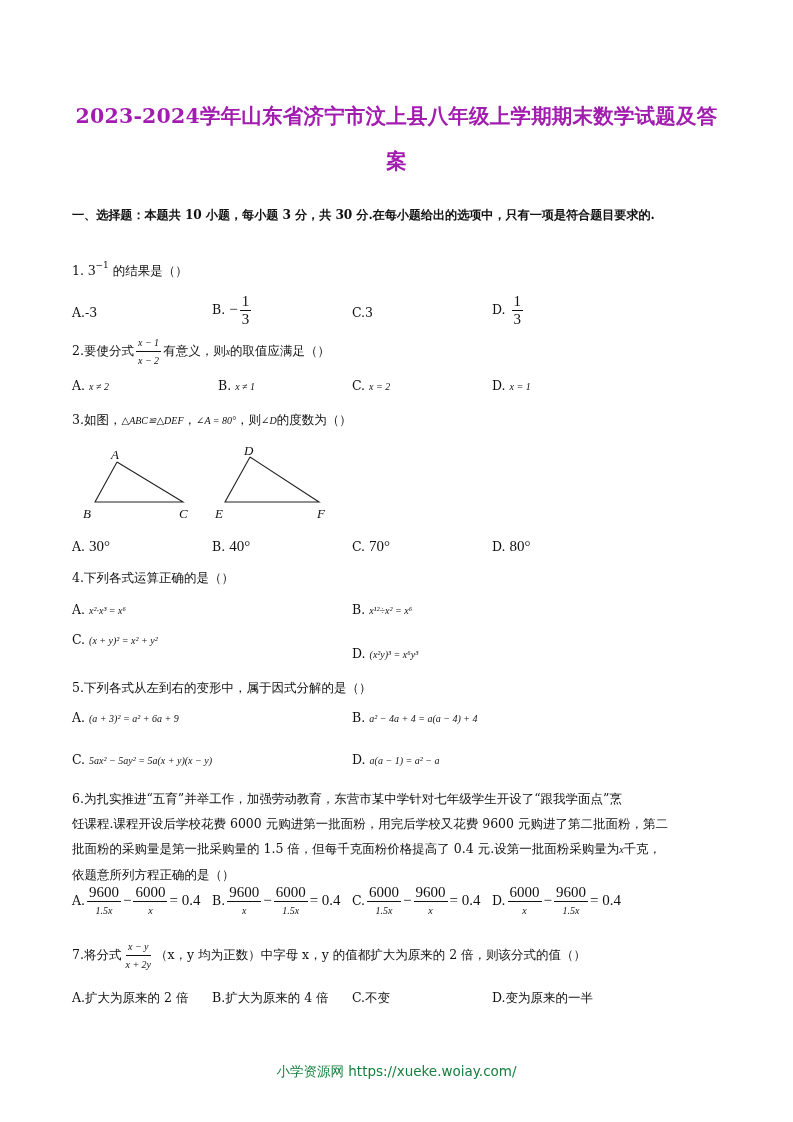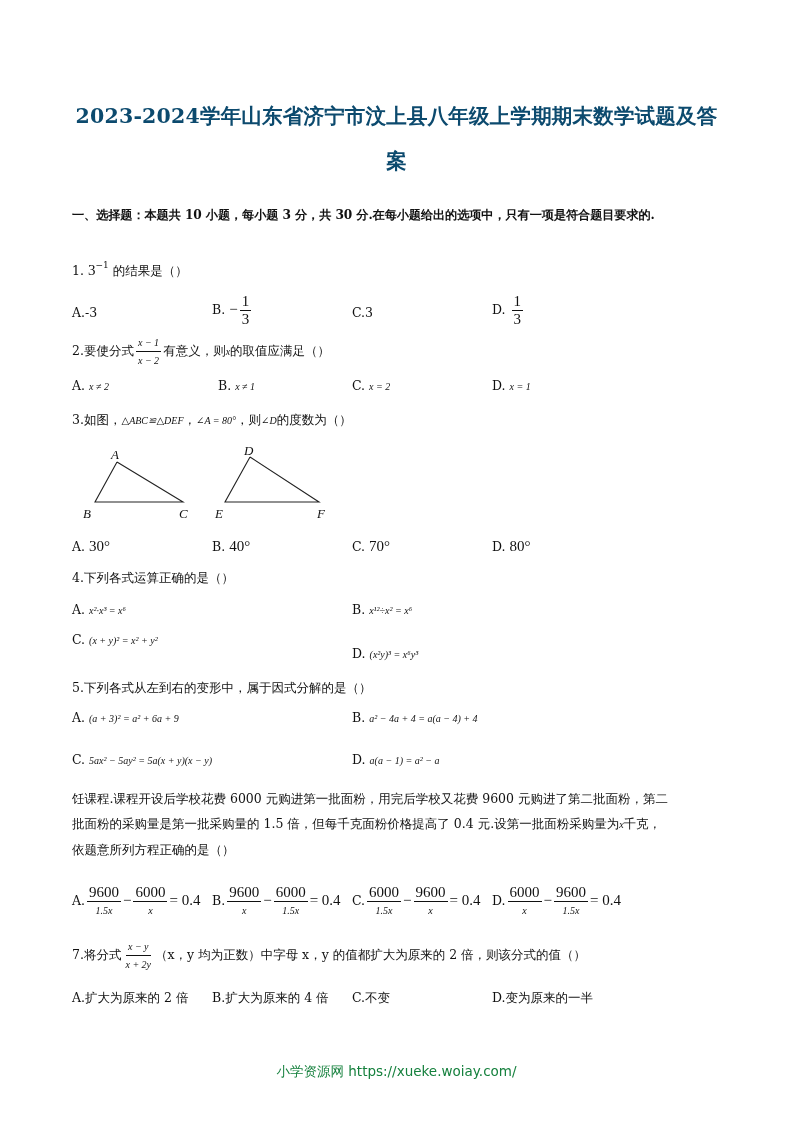--- a/index.html
+++ b/index.html
@@ -1,19 +1,19 @@
 <!DOCTYPE html>
 <html><head>
 <meta charset="utf-8">
 <style>
   html, body { margin: 0; padding: 0; background: #ffffff; }
   body { width: 793px; height: 1122px; position: relative; overflow: hidden;
          font-family: "DejaVu Serif", "Liberation Serif", serif; color: #111; }
   .title { position: absolute; left: 60px; width: 673px; text-align: center;
-           font-family: "DejaVu Serif", serif; font-weight: bold; font-size: 20.5px; color: #0c4a6e; letter-spacing: 0.2px; }
+           font-family: "DejaVu Serif", serif; font-weight: bold; font-size: 20.5px; color: #a21caf; letter-spacing: 0.2px; }
   .t1 { top: 102px; }
   .t2 { top: 147px; }
   .section { position: absolute; left: 72px; top: 207px; font-size: 12.2px; font-weight: bold; white-space: nowrap; letter-spacing: -0.1px; }
   .q { position: absolute; left: 72px; font-size: 12.5px; white-space: nowrap; }
   .opt { position: absolute; font-size: 12.5px; white-space: nowrap; }
   .m { font-family: "Liberation Serif", "DejaVu Serif", serif; font-style: italic; font-size: 10px; }
   .mn { font-family: "Liberation Serif", "DejaVu Serif", serif; font-size: 15px; }
   sup { font-size: 9px; vertical-align: 7px; line-height: 0; }
   .frac { display: inline-flex; flex-direction: column; align-items: center; vertical-align: middle;
           font-family: "Liberation Serif", serif; font-size: 15px; line-height: 17px; margin: 0 2px; }
@@ -95,20 +95,21 @@
   <div class="opt" style="left:72px;top:632px;"><span>C.</span> <span class="m">(x + y)² = x² + y²</span></div>
   <div class="opt" style="left:352px;top:646px;"><span>D.</span> <span class="m">(x²y)³ = x⁶y³</span></div>
 
   <div class="q" style="top:680px;"><span>5.</span><span>下列各式从左到右的变形中，属于因式分解的是（）</span></div>
   <div class="opt" style="left:72px;top:710px;"><span>A.</span> <span class="m">(a + 3)² = a² + 6a + 9</span></div>
   <div class="opt" style="left:352px;top:710px;"><span>B.</span> <span class="m">a² − 4a + 4 = a(a − 4) + 4</span></div>
   <div class="opt" style="left:72px;top:752px;"><span>C.</span> <span class="m">5ax² − 5ay² = 5a(x + y)(x − y)</span></div>
   <div class="opt" style="left:352px;top:752px;"><span>D.</span> <span class="m">a(a − 1) = a² − a</span></div>
 
   <div class="para" style="top:786px;">
+    <div><span>6.</span><span>为扎实推进“五育”并举工作，加强劳动教育，东营市某中学针对七年级学生开设了“跟我学面点”烹</span></div>
     <div>饪课程.课程开设后学校花费 6000 元购进第一批面粉，用完后学校又花费 9600 元购进了第二批面粉，第二</div>
     <div><span>批面粉的采购量是第一批采购量的 1.5 倍，但每千克面粉价格提高了 0.4 元.设第一批面粉采购量为</span><span class="m">x</span><span>千克，</span></div>
     <div>依题意所列方程正确的是（）</div>
   </div>
   <div class="opt" style="left:72px;top:884px;">
     <span>A.</span><span class="frac">
         <span class="num">9600</span>
         <span class="den m">1.5x</span>
       </span><span class="mn">−</span><span class="frac">
         <span class="num">6000</span>

